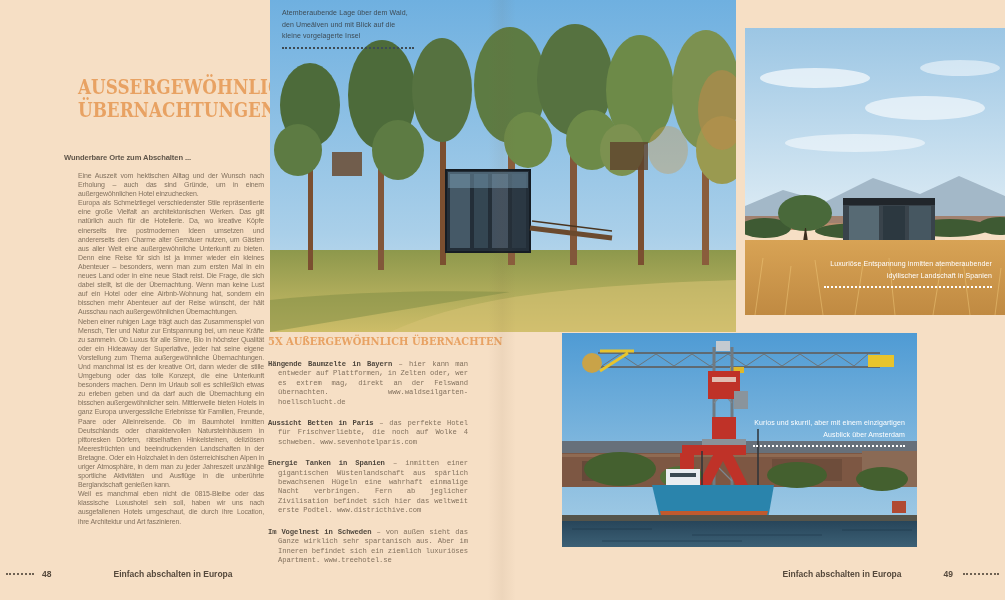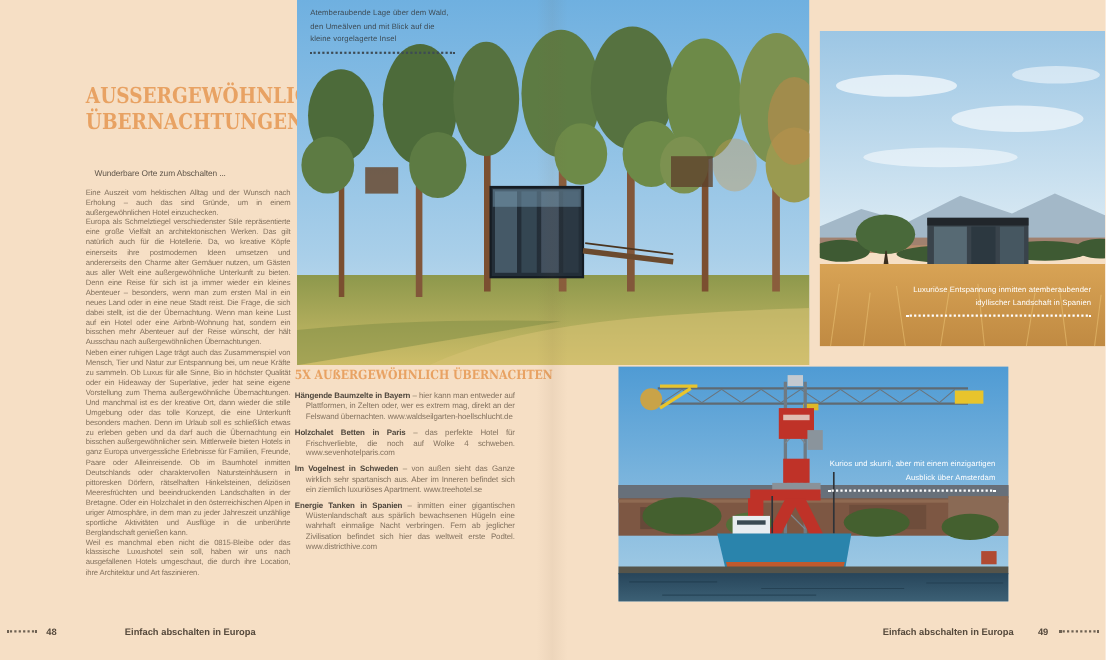--- a/index.html
+++ b/index.html
@@ -15,22 +15,22 @@
     pointer-events:none;
   }
   
   .title-block{position:absolute; left:78px; top:76px;}
   .title-line{
     font-family:"DejaVu Serif", serif; font-weight:700;
     font-size:20px; line-height:23px; color:#e8a263;
     transform:scaleX(0.84); transform-origin:left top; white-space:nowrap;
   }
   .subtitle{
-    position:absolute; left:86px; top:153px; width:188px;
-    font-size:7.6px; font-weight:normal; color:#60564a; letter-spacing:-0.1px;
+    position:absolute; left:64px; top:153px; width:188px;
+    font-size:7.6px; font-weight:bold; color:#60564a; letter-spacing:-0.1px;
   }
   .bodycopy{
     position:absolute; left:78px; top:171px; width:186px;
     font-size:7px; line-height:9.1px; letter-spacing:-0.15px;
     text-align:justify; color:#83725f;
   }
   .bodycopy p{margin:0;}
   
   .photo{position:absolute; overflow:hidden;}
   .photo svg{display:block; width:100%; height:100%;}
@@ -47,36 +47,36 @@
   #crane-caption{right:12px; top:84px; width:152px;}
   
   .tips{position:absolute; left:268px; top:334px; width:200px;}
   .tips-heading{
     font-family:"DejaVu Serif", serif; font-weight:700;
     font-size:11.5px; line-height:14px; color:#e8a263;
     transform:scaleX(0.86); transform-origin:left top; white-space:nowrap;
     margin:0 0 7px 0;
   }
   .tip{
-    margin:0 0 5px 0; font-size:7.2px; line-height:9.4px; letter-spacing:-0.1px;
-    color:#83725f; padding-left:10px; text-indent:-10px; text-align:justify;
+    margin:12px 0 5px 0; font-size:7.2px; line-height:9.4px; letter-spacing:-0.1px;
+    color:#83725f; padding-left:10px; text-indent:-10px; text-align:justify;font-family:Liberation Mono, monospace;
   }
   .tip strong{color:#4f473d;}
   
   .footer{
     position:absolute; top:569px; display:flex; align-items:center;
     font-size:8.5px; font-weight:bold; color:#55493c;
   }
   .footer .leader{display:inline-block; height:0; border-bottom:2px dotted #6e6152; align-self:center;}
   #footer-left{left:6px;}
   #footer-left .leader{width:28px;}
   #footer-left .pagenum{margin-left:8px;}
   #footer-left .booktitle{margin-left:62px;}
   #footer-right{right:6px;}
-  #footer-right .pagenum{margin-left:22px;}
+  #footer-right .pagenum{margin-left:42px;}
   #footer-right .leader{width:36px; margin-left:10px;}
 </style>
 </head>
 <body>
 
 <div class="page">
 
   <div class="title-block">
     <div class="title-line">AUSSERGEWÖHNLICHE</div>
     <div class="title-line">ÜBERNACHTUNGEN</div>
@@ -216,30 +216,30 @@
     </div>
   </div>
 
   <div class="tips">
     <h2 class="tips-heading">5X AUßERGEWÖHNLICH ÜBERNACHTEN</h2>
     <p class="tip">
       <strong>Hängende Baumzelte in Bayern</strong>
       <span>– hier kann man entweder auf Plattformen, in Zelten oder, wer es extrem mag, direkt an der Felswand übernachten. www.waldseilgarten-hoellschlucht.de</span>
     </p>
     <p class="tip">
-      <strong>Holzchalet Betten in Paris</strong>
+      <strong>Aussicht Betten in Paris</strong>
       <span>– das perfekte Hotel für Frischverliebte, die noch auf Wolke 4 schweben. www.sevenhotelparis.com</span>
+    </p>
+    <p class="tip">
+      <strong>Energie Tanken in Spanien</strong>
+      <span>– inmitten einer gigantischen Wüstenlandschaft aus spärlich bewachsenen Hügeln eine wahrhaft einmalige Nacht verbringen. Fern ab jeglicher Zivilisation befindet sich hier das weltweit erste Podtel. www.districthive.com</span>
     </p>
     <p class="tip">
       <strong>Im Vogelnest in Schweden</strong>
       <span>– von außen sieht das Ganze wirklich sehr spartanisch aus. Aber im Inneren befindet sich ein ziemlich luxuriöses Apartment. www.treehotel.se</span>
-    </p>
-    <p class="tip">
-      <strong>Energie Tanken in Spanien</strong>
-      <span>– inmitten einer gigantischen Wüstenlandschaft aus spärlich bewachsenen Hügeln eine wahrhaft einmalige Nacht verbringen. Fern ab jeglicher Zivilisation befindet sich hier das weltweit erste Podtel. www.districthive.com</span>
     </p>
   </div>
 
   <div class="photo" id="crane-photo">
     <svg viewBox="0 0 355 214" preserveAspectRatio="none">
       <defs>
         <linearGradient id="sky3" x1="0" y1="0" x2="0" y2="1">
           <stop offset="0" stop-color="#4f9bd4"></stop>
             <stop offset="1" stop-color="#a9cfe6"></stop>
         </linearGradient>

